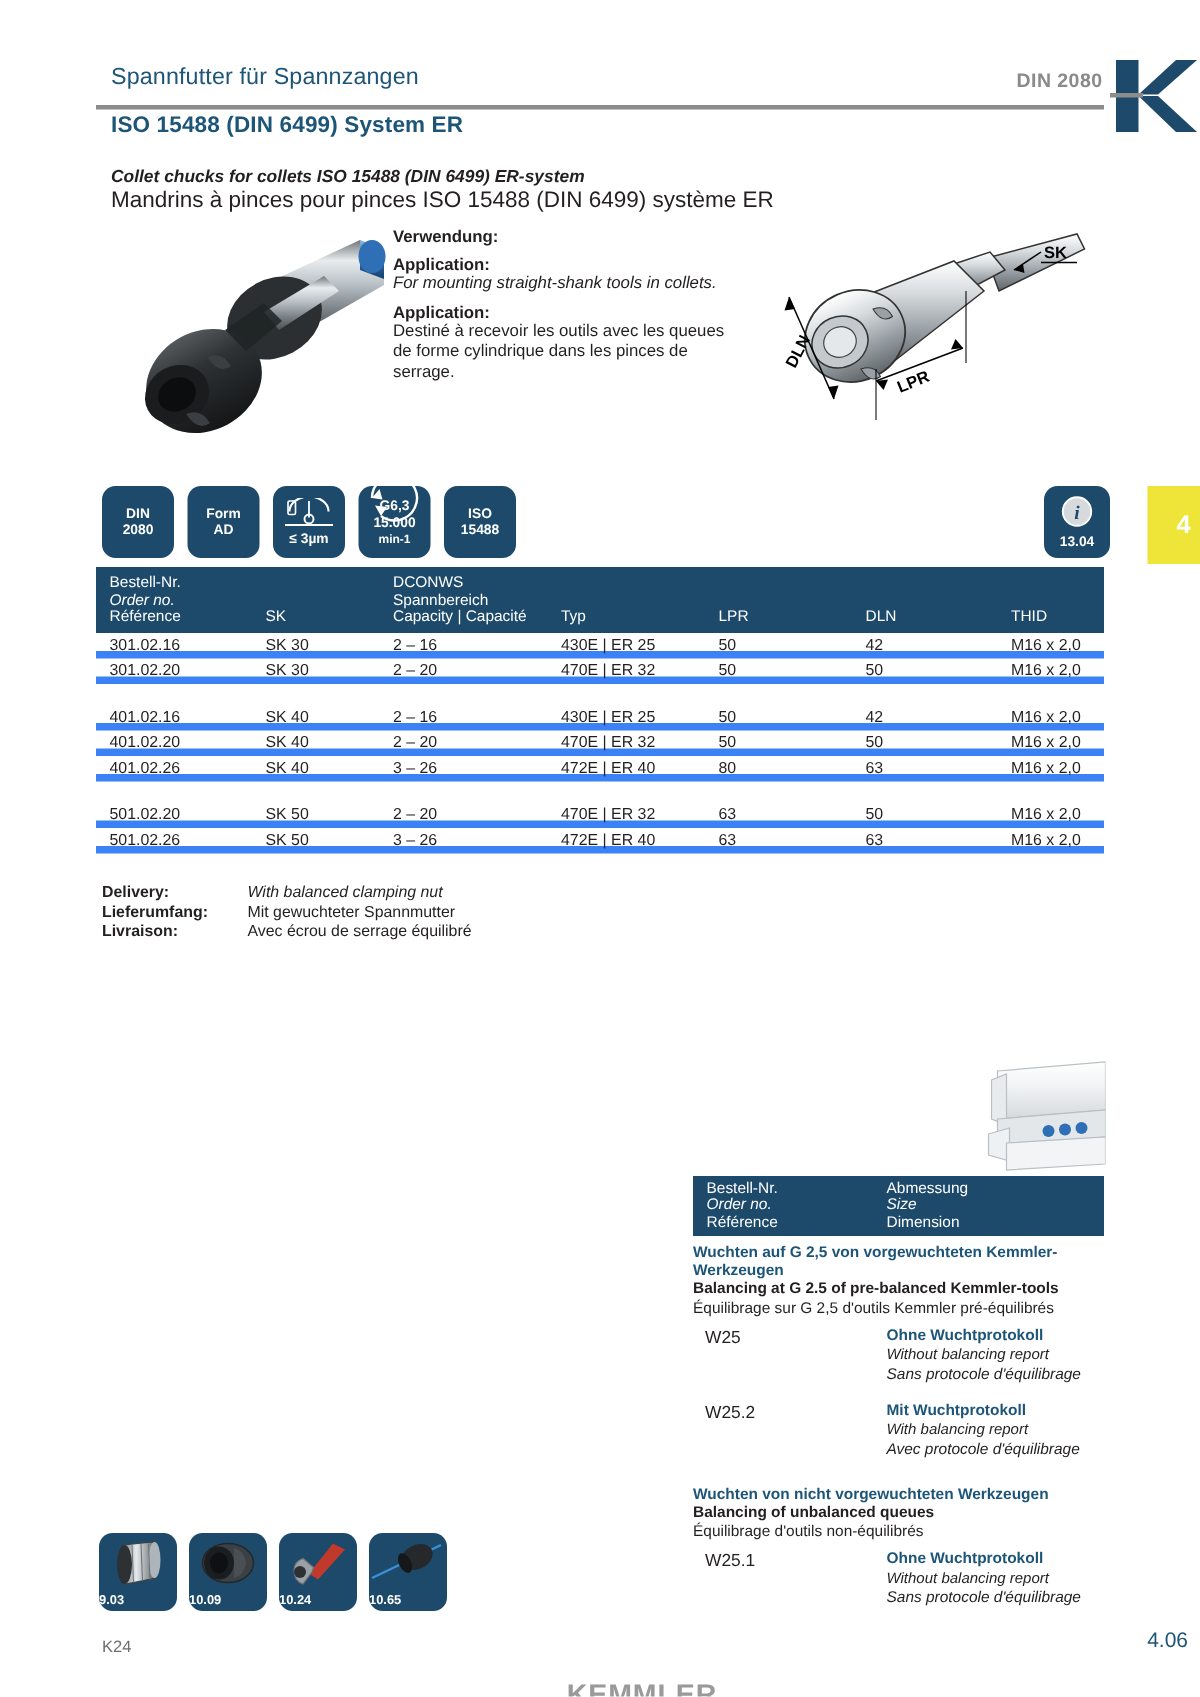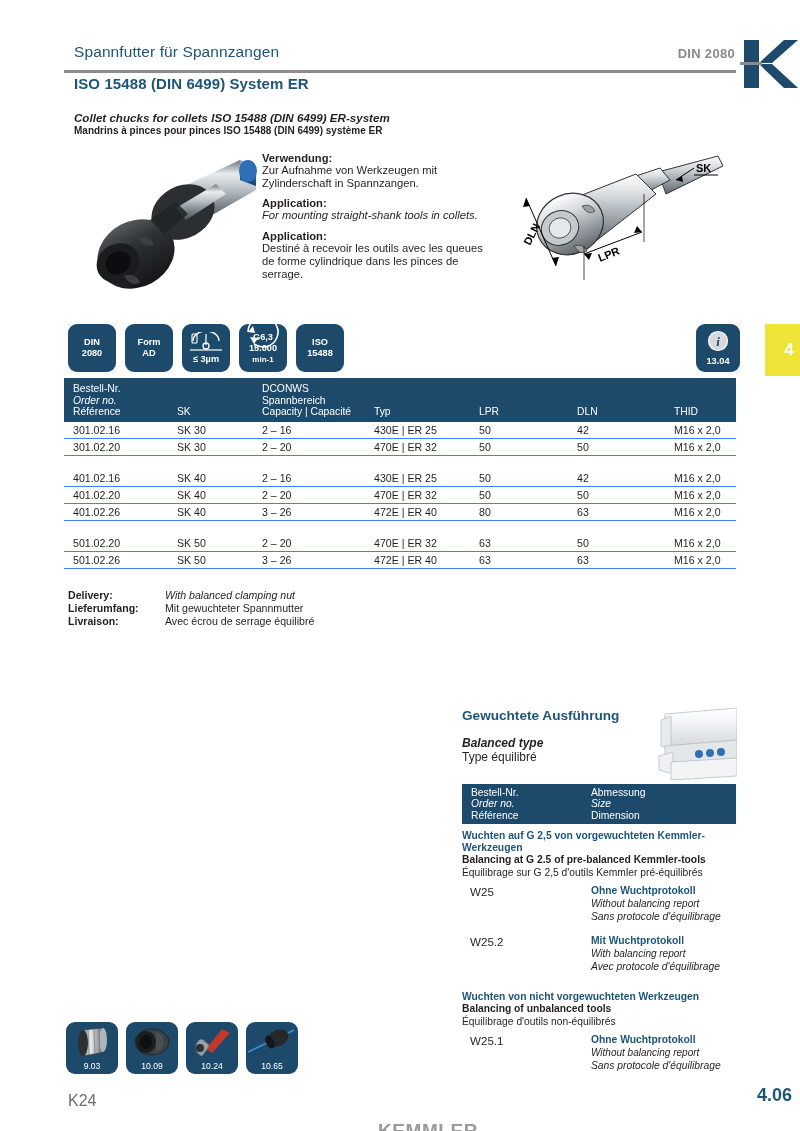--- a/index.html
+++ b/index.html
@@ -38,21 +38,21 @@
     position: absolute; left: 46px; top: 75px;
     font-size: 15px; color: #1d5578; font-weight: bold;
     letter-spacing: .1px;
   }
   .sub-en {
     position: absolute; left: 46px; top: 111px;
     font-size: 11.6px; font-style: italic; font-weight: bold; color: #231f20;
   }
   .sub-fr {
     position: absolute; left: 46px; top: 125px;
-    font-size: 10px; font-weight: bold; color: #231f20; text-align: center;
+    font-size: 15px; font-weight: normal; color: #231f20; text-align: center;
   }
 
   
   .photo { position: absolute; left: 52px; top: 150px; width: 186px; height: 152px; }
 
   
   .appbox { position: absolute; left: 234px; top: 152px; width: 232px; }
   .appbox .lbl { font-size: 11.2px; font-weight: bold; color: #231f20; }
   .appbox .de  { font-size: 11.2px; color: #231f20; line-height: 13.2px; }
   .appbox .en  { font-size: 11.2px; color: #231f20; font-style: italic; line-height: 13.2px; }
@@ -89,21 +89,21 @@
   .tbl-head {
     background: #1d4a6b; color: #ffffff; height: 44px;
     position: relative;
   }
   .tbl-head .cell { position: absolute; font-size: 10.3px; line-height: 11.6px; }
   .tbl-head .l1 { top: 5px; }
   .tbl-head .l2 { top: 16.5px; font-style: italic; }
   .tbl-head .l3 { top: 28px; }
   .tbl-row {
     position: relative; height: 17px;
-    border-bottom: 1px solid #3b82f6;
+    border-bottom: 5px solid #3b82f6;
   }
   .tbl-row .cell { position: absolute; top: 2px; font-size: 10.6px; color: #231f20; }
   .grp-gap { height: 14px; }
   .c0 { left: 9px; }  .c1 { left: 113px; } .c2 { left: 198px; }
   .c3 { left: 310px; } .c4 { left: 415px; } .c5 { left: 513px; } .c6 { left: 610px; }
 
   
   .deliv { position: absolute; left: 40px; top: 589px; width: 400px; font-size: 10.6px; line-height: 12.8px; }
   .deliv .k { position: absolute; font-weight: bold; }
   .deliv .v { position: absolute; left: 97px; }
@@ -135,29 +135,29 @@
   .opt .d3 { position: absolute; left: 129px; top: 26px; font-size: 10.3px; font-style: italic; color: #231f20; }
 
   
   .thumbs { position: absolute; left: 38px; top: 1022px; display: flex; gap: 8px; }
   .thumb {
     width: 52px; height: 52px; border-radius: 9px; background: #1d4a6b;
     position: relative; overflow: hidden;
   }
   .thumb .pg {
     position: absolute; bottom: 3px; left: 0; width: 100%;
-    text-align: center; color: #fff; font-size: 8.6px; font-weight: normal;
+    text-align: left; color: #fff; font-size: 8.6px; font-weight: bold;
   }
   .thumb .art { position: absolute; left: 0; top: 2px; width: 52px; height: 36px; }
 
   
-  .ft-left { position: absolute; left: 40px; top: 1092px; font-size: 16px; color: #6f6f6f; }
+  .ft-left { position: absolute; left: 40px; top: 1092px; font-size: 11px; color: #6f6f6f; }
   .ft-mid  { position: absolute; left: 0; top: 1120px; width: 800px; text-align: center;
              font-size: 19px; font-weight: bold; color: #9a9a9a; letter-spacing: .6px; }
-  .ft-right{ position: absolute; right: 36px; top: 1085px; font-size: 18px; font-weight: bold; color: #1d5578; text-align: right; }
+  .ft-right{ position: absolute; right: 36px; top: 1085px; font-size: 14px; font-weight: normal; color: #1d5578; text-align: right; }
 </style>
 </head>
 <body>
 
 <div class="page">
 
   <div class="hdr-title">Spannfutter für Spannzangen</div>
   <div class="hdr-din">DIN 2080</div>
   <div class="hdr-rule"></div>
 
@@ -210,21 +210,20 @@
       <ellipse cx="38" cy="113" rx="13" ry="11" fill="#0c0d0e" transform="rotate(-28 38 113)"></ellipse>
       <path d="M58,88 q10,-4 16,6 q-8,6 -16,-6 Z" fill="#3b3f42"></path>
       <path d="M44,126 q10,-4 16,6 q-8,6 -16,-6 Z" fill="#3b3f42"></path>
       <path d="M70,70 L96,52 L108,64 L84,84 Z" fill="#1f2325" opacity=".85"></path>
     </svg>
   </div>
 
   <div class="appbox">
     <div class="blk">
       <div class="lbl">Verwendung:</div>
-      <div class="de">Zur Aufnahme von Werkzeugen mit Zylinderschaft in Spannzangen.</div>
     </div>
     <div class="blk">
       <div class="lbl">Application:</div>
       <div class="en">For mounting straight-shank tools in collets.</div>
     </div>
     <div class="blk">
       <div class="lbl">Application:</div>
       <div class="de">Destiné à recevoir les outils avec les queues de forme cylindrique dans les pinces de serrage.</div>
     </div>
   </div>
@@ -413,25 +412,20 @@
     <div style="position:relative;height:13px">
       <span class="k">Lieferumfang:</span>
       <span class="v">Mit gewuchteter Spannmutter</span>
     </div>
     <div style="position:relative;height:13px">
       <span class="k">Livraison:</span>
       <span class="v">Avec écrou de serrage équilibré</span>
     </div>
   </div>
 
-  <div class="bal">
-    <div class="bal-title">Gewuchtete Ausführung</div>
-    <div class="bal-en">Balanced type</div>
-    <div class="bal-fr">Type équilibré</div>
-  </div>
 
   <div class="bal-img">
     <svg width="82" height="78" viewBox="0 0 82 78">
       <defs>
         <linearGradient id="lg" x1="0" y1="0" x2="0" y2="1">
           <stop offset="0%" stop-color="#ffffff"></stop>
           <stop offset="40%" stop-color="#f2f4f6"></stop>
           <stop offset="100%" stop-color="#d4d9dd"></stop>
         </linearGradient>
       </defs>
@@ -466,21 +460,21 @@
         <span class="d3">Sans protocole d'équilibrage</span>
       </div>
       <div class="opt">
         <span class="code">W25.2</span>
         <span class="d1">Mit Wuchtprotokoll</span>
         <span class="d2">With balancing report</span>
         <span class="d3">Avec protocole d'équilibrage</span>
       </div>
       <div style="height: 12px;"></div>
       <div class="grp-hd-de">Wuchten von nicht vorgewuchteten Werkzeugen</div>
-      <div class="grp-hd-en">Balancing of unbalanced tools</div>
+      <div class="grp-hd-en">Balancing of unbalanced queues</div>
       <div class="grp-hd-fr">Équilibrage d'outils non-équilibrés</div>
       <div class="opt">
         <span class="code">W25.1</span>
         <span class="d1">Ohne Wuchtprotokoll</span>
         <span class="d2">Without balancing report</span>
         <span class="d3">Sans protocole d'équilibrage</span>
       </div>
     </div>
 
   <div class="thumbs" id="thumbs">

